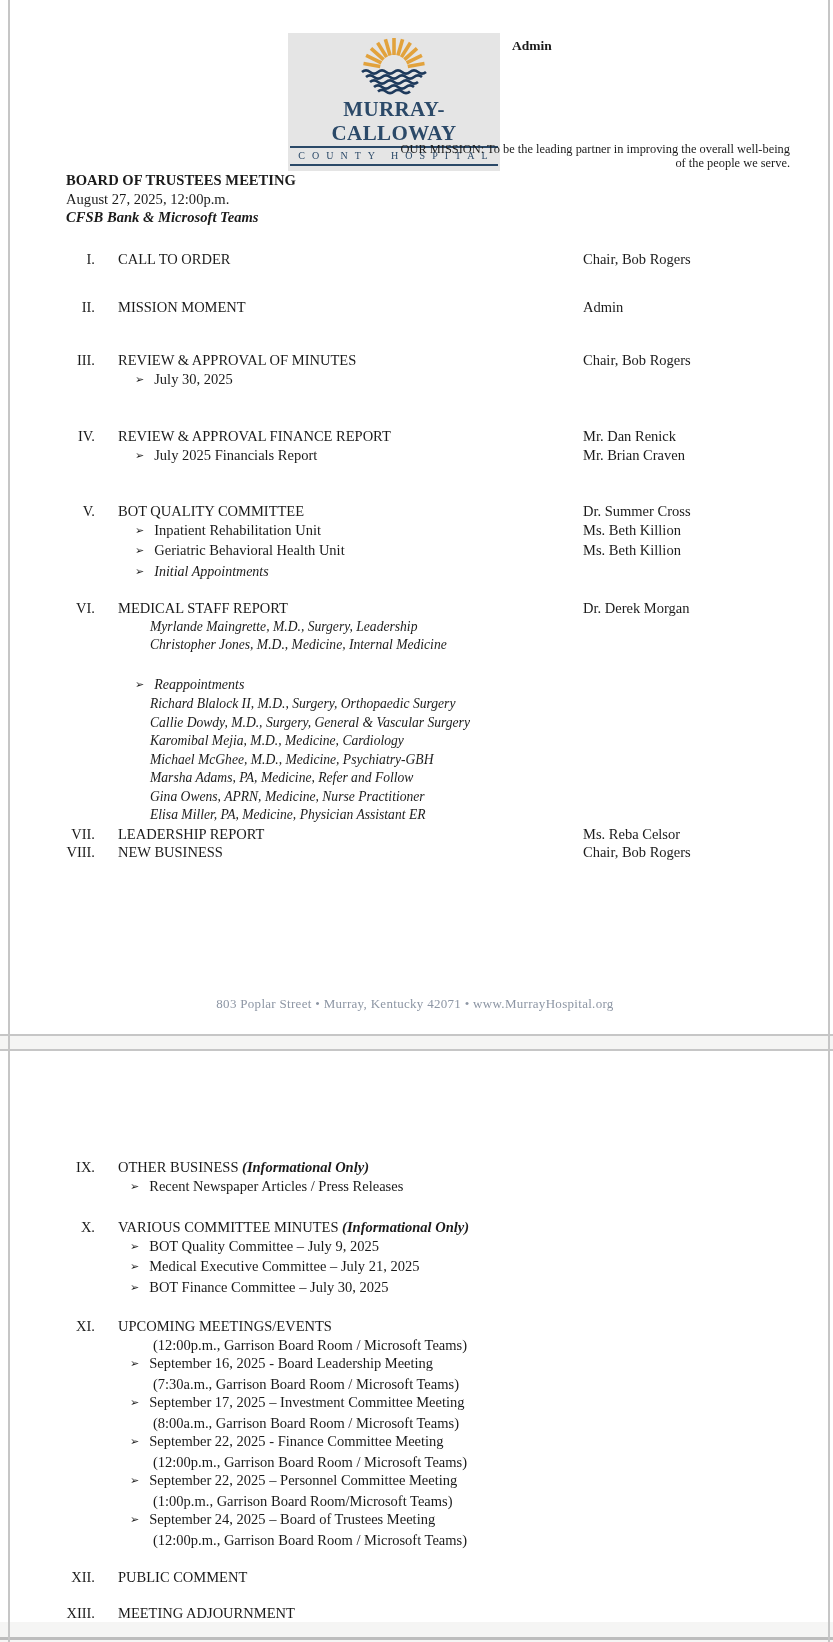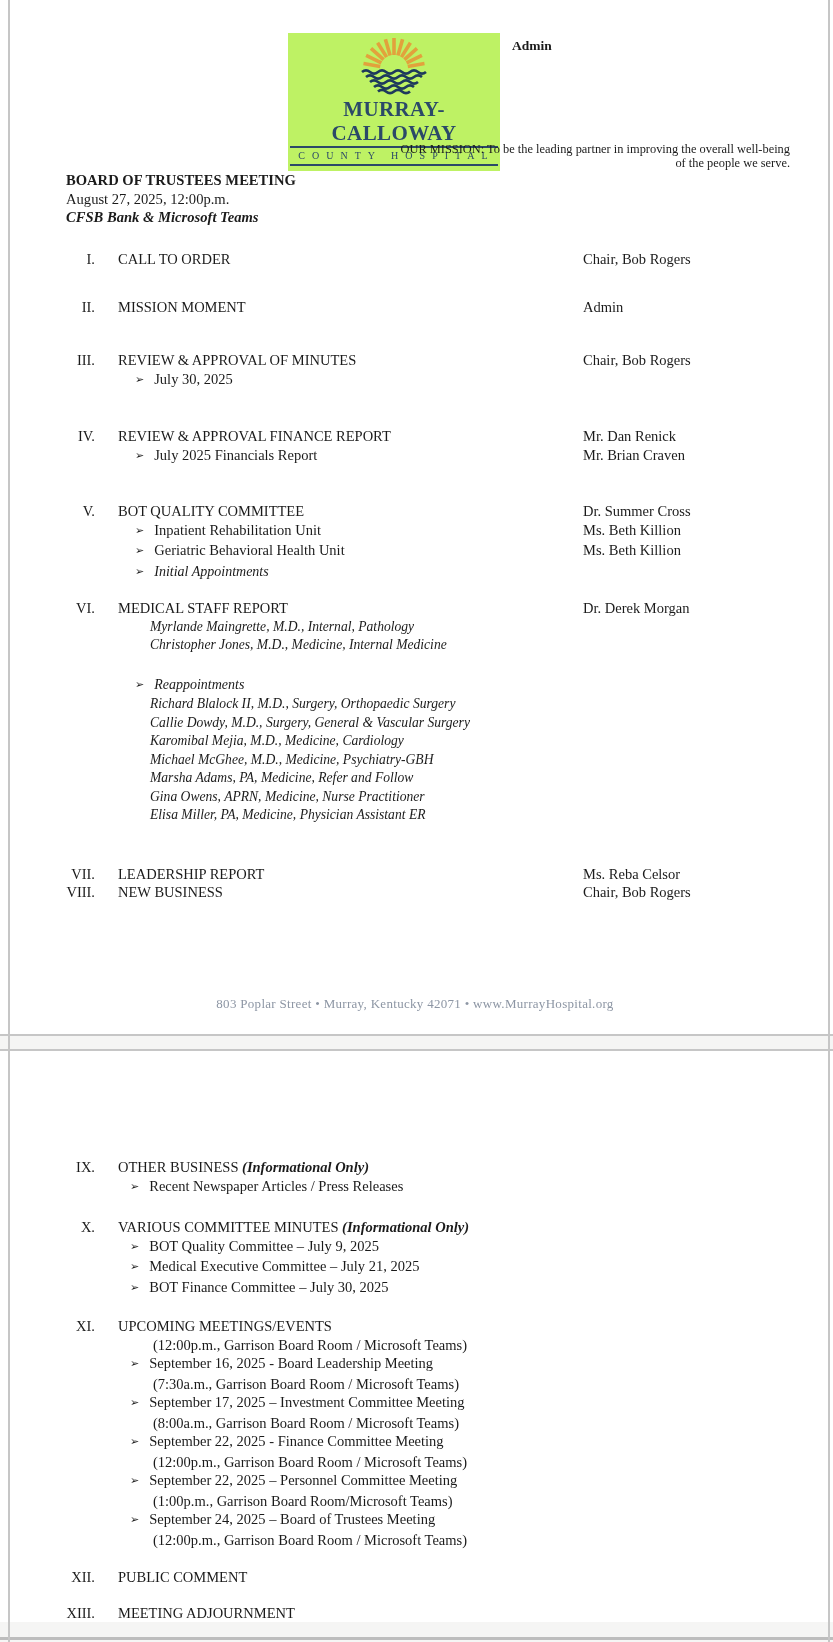--- a/index.html
+++ b/index.html
@@ -9,21 +9,21 @@
   .abs{position:absolute;}
   
   .v-line{position:absolute;top:0;height:1642px;width:2px;background:#c6c6c6;z-index:9;}
   .v-left{left:8px;} .v-right{left:828px;}
   .h-sep{position:absolute;left:0;width:833px;height:2px;background:#c6c6c6;z-index:8;}
   .sep1{top:1034px;} .sep2{top:1049px;}
   .gap-band{position:absolute;left:0;top:1036px;width:833px;height:13px;background:#f5f5f4;z-index:7;}
   .bottom-band{position:absolute;left:0;top:1622px;width:833px;height:20px;background:#f5f5f4;z-index:7;}
   .bottom-line{position:absolute;left:0;top:1637px;width:833px;height:3px;background:#bdbdbd;z-index:8;}
   
-  .logo-block{left:288px;top:33px;width:212px;background:#bef264;padding:2px 0 4px 0;text-align:center;}
+  .logo-block{left:288px;top:33px;width:212px;background:#e5e5e5;padding:2px 0 4px 0;text-align:center;}
   .logo-name{font-size:21px;font-weight:700;letter-spacing:.4px;color:var(--logotext);line-height:24px;margin-top:-2px;}
   .logo-rule{height:2px;background:var(--logotext);margin:1px 2px;}
   .logo-sub{font-size:10px;letter-spacing:7px;padding-left:5px;color:var(--logotext);line-height:14px;}
   .ray{stroke:var(--sun);stroke-width:3.6;}
   .wave{stroke:var(--waves);stroke-width:2.8;fill:none;}
   .stray{left:512px;top:38px;font-size:13.5px;font-weight:600;}
   .mission{right:43px;top:142px;text-align:right;font-size:12.4px;line-height:14px;}
   .meeting{left:66px;top:171px;font-size:14.6px;line-height:18.5px;}
   .meeting .m-title{font-weight:700;text-align:right;}
   .meeting .m-loc{font-weight:700;font-style:italic;}
@@ -148,21 +148,21 @@
       <div class="pres"></div>
     </div>
     <div class="line" style="margin-top: 17px;">
       <div class="num">VI.</div>
       <div class="cell2"><span class="title">MEDICAL STAFF REPORT</span></div>
       <div class="pres">Dr. Derek Morgan</div>
     </div>
     <div class="line">
       <div class="num"></div>
       <div class="cell2">
-        <span class="nameline">Myrlande Maingrette, M.D., Internal, Pathology</span>
+        <span class="nameline">Myrlande Maingrette, M.D., Surgery, Leadership</span>
       </div>
       <div class="pres"></div>
     </div>
     <div class="line">
       <div class="num"></div>
       <div class="cell2">
         <span class="nameline">Christopher Jones, M.D., Medicine, Internal Medicine</span>
       </div>
       <div class="pres"></div>
     </div>
@@ -213,21 +213,21 @@
       </div>
       <div class="pres"></div>
     </div>
     <div class="line">
       <div class="num"></div>
       <div class="cell2">
         <span class="nameline">Elisa Miller, PA, Medicine, Physician Assistant ER</span>
       </div>
       <div class="pres"></div>
     </div>
-    <div class="line" style="margin-top: 40px;">
+    <div class="line" style="">
       <div class="num">VII.</div>
       <div class="cell2"><span class="title">LEADERSHIP REPORT</span></div>
       <div class="pres">Ms. Reba Celsor</div>
     </div>
     <div class="line" style="">
       <div class="num">VIII.</div>
       <div class="cell2"><span class="title">NEW BUSINESS</span></div>
       <div class="pres">Chair, Bob Rogers</div>
     </div>
   </div>

